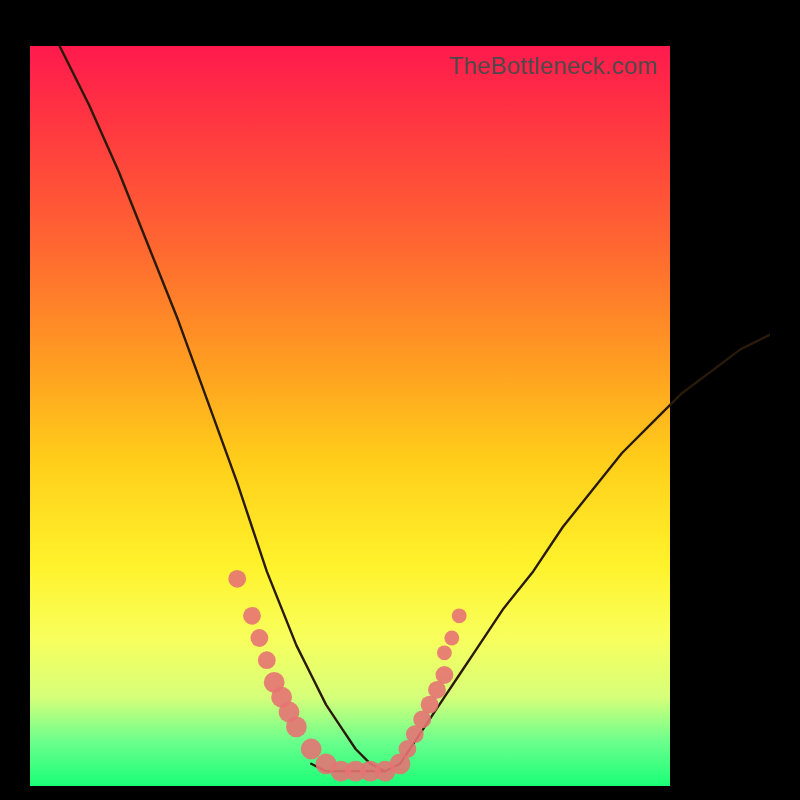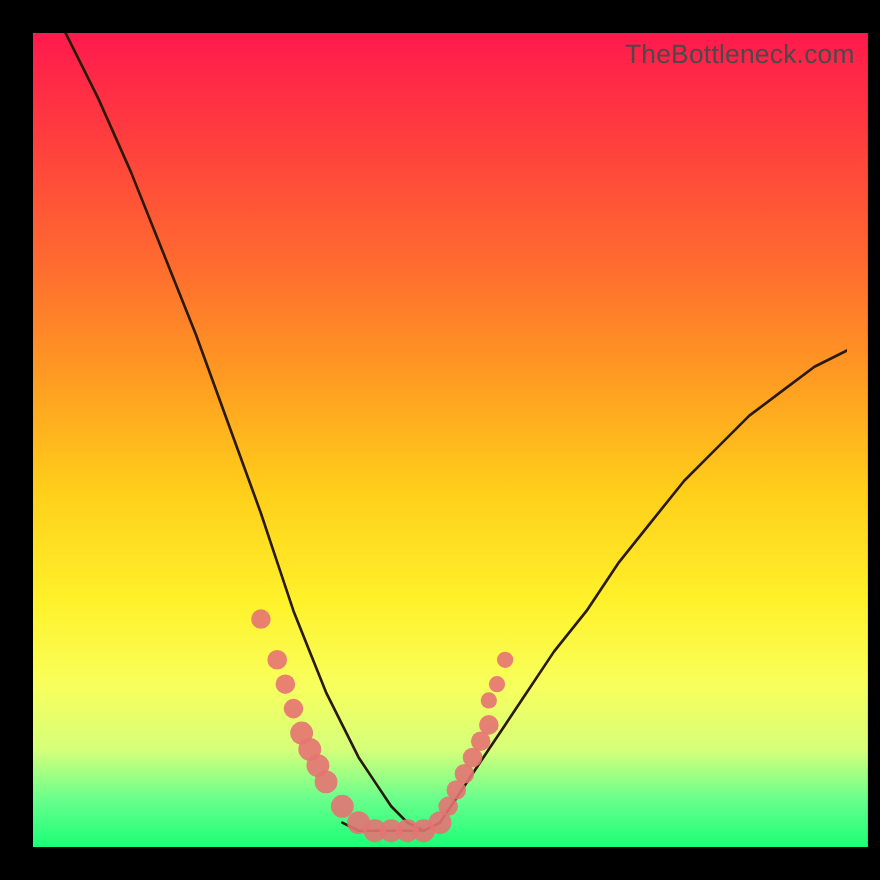--- a/index.html
+++ b/index.html
@@ -7,22 +7,22 @@
     padding: 0;
     width: 800px;
     height: 800px;
     background: #000;
     font-family: Arial, Helvetica, sans-serif;
     overflow: hidden;
   }
   .frame {
     position: absolute;
     left: 30px;
-    top: 30px;
-    width: 759px;
+    top: 46px;
+    width: 640px;
     height: 740px;
     background: linear-gradient(to bottom,
       #ff1a4d 0%,
       #ff3b3f 12%,
       #ff6a30 28%,
       #ff9a22 42%,
       #ffce1a 56%,
       #fff22b 70%,
       #f8ff5c 80%,
       #d6ff7a 88%,

